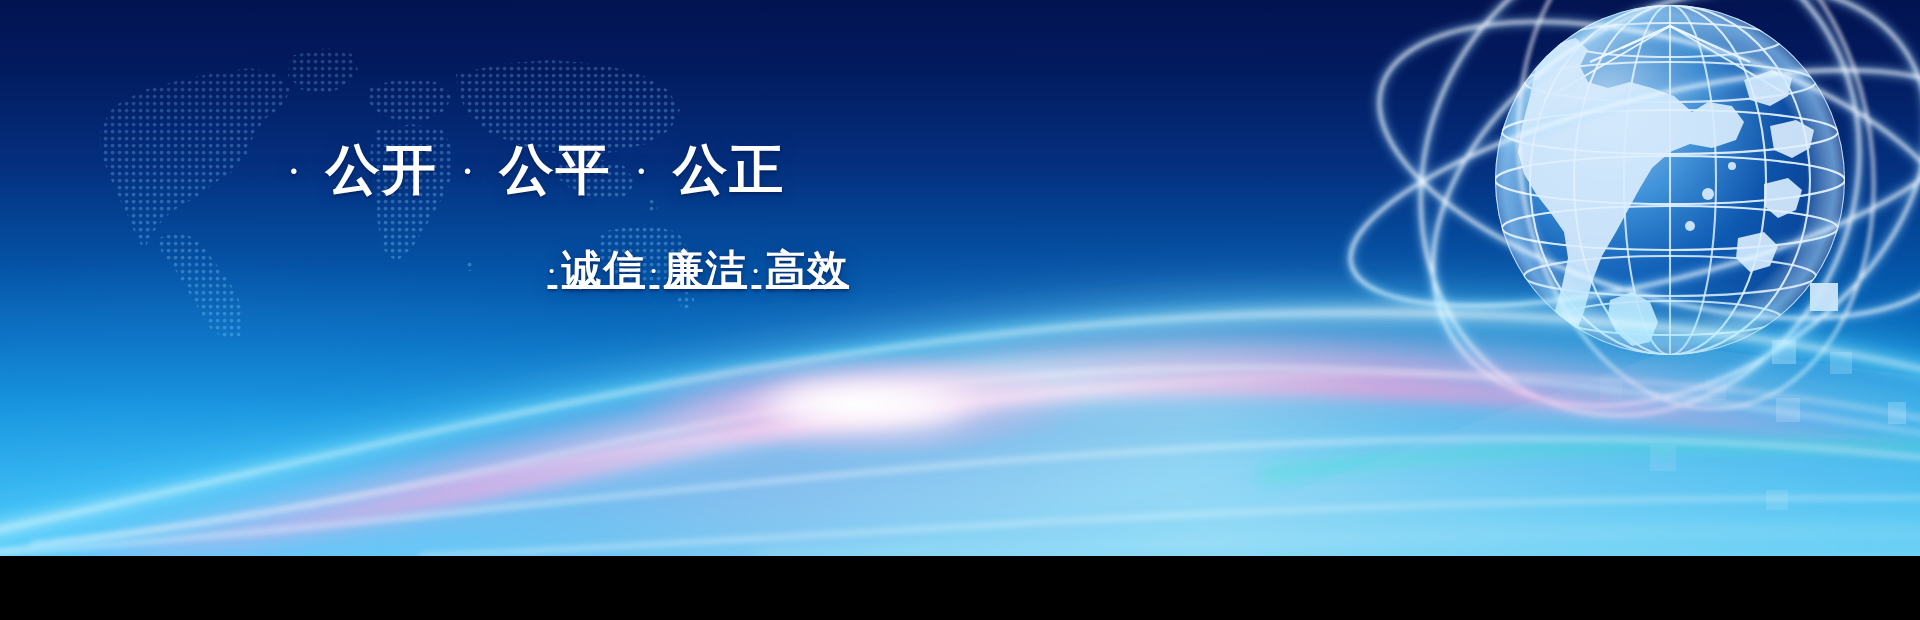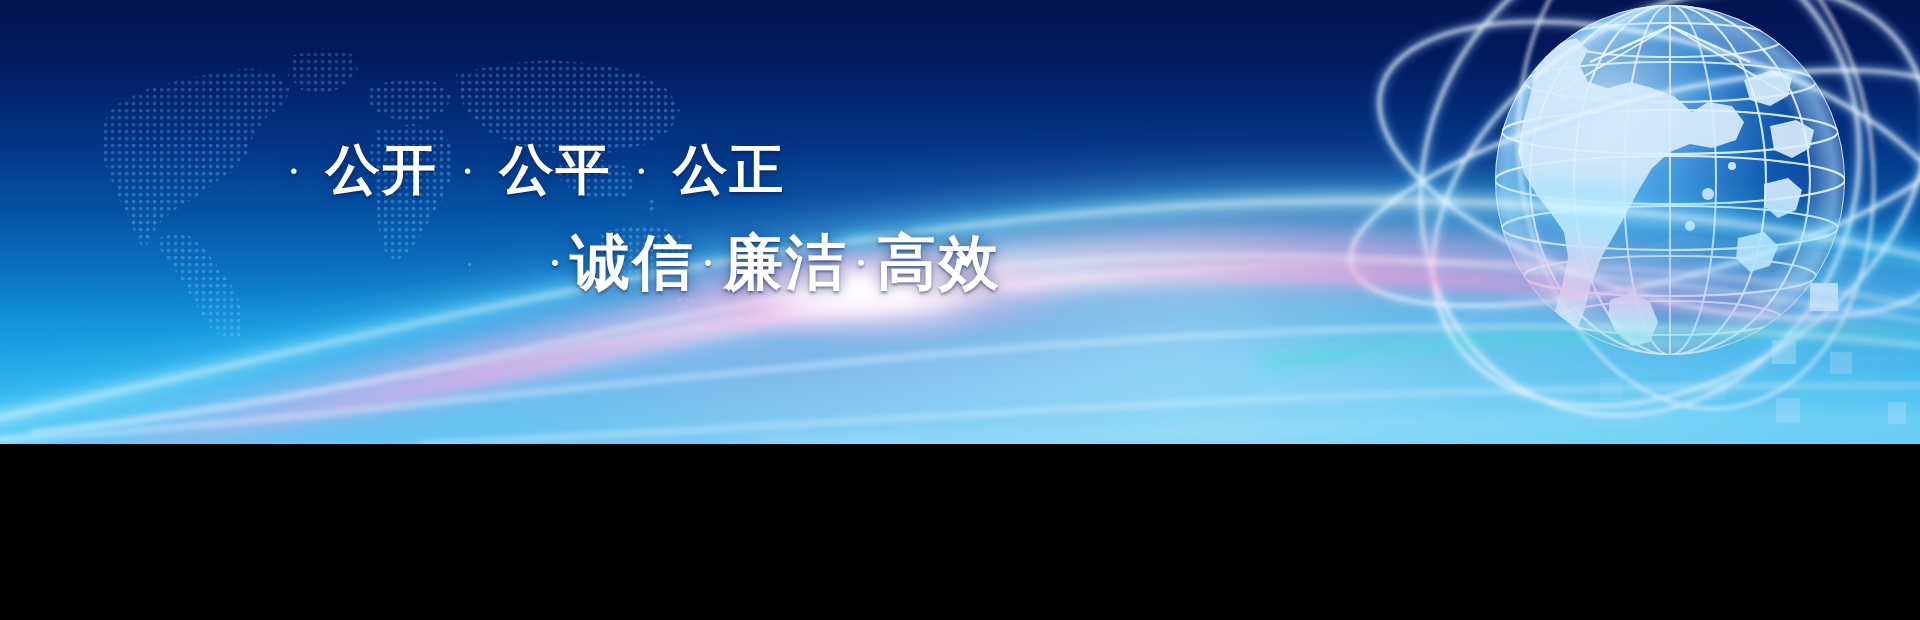--- a/index.html
+++ b/index.html
@@ -3,21 +3,21 @@
 <meta charset="utf-8">
 <style>
   html, body {
     margin: 0;
     padding: 0;
     background: #000;
   }
   #banner {
     position: relative;
     width: 1920px;
-    height: 444px;
+    height: 556px;
     overflow: hidden;
     font-family: "Liberation Serif", "DejaVu Serif", serif;
     
     background:
       linear-gradient(to bottom,
         #021351 0%,
         #021a5e 12%,
         #04307f 30%,
         #0553a6 48%,
         #0a73c4 62%,
@@ -85,23 +85,24 @@
   .line1 {
     position: absolute;
     left: 285px;
     top: 143px;
     font-size: 54px;
     line-height: 1;
   }
   .line2 {
     position: absolute;
     left: 545px;
-    top: 233px;
-    font-size: 60px;
+    top: 250px;
+    font-size: 40px;
     line-height: 1;
+    text-decoration: underline;
   }
   .line .sep { font-size: .62em; vertical-align: .18em; padding: 0 .10em; }
   .line .ch  { padding: 0 .05em; }
   .line1 .gap { display:inline-block; width: 18px; }
 </style>
 </head>
 <body>
 
 <div id="banner">
 

